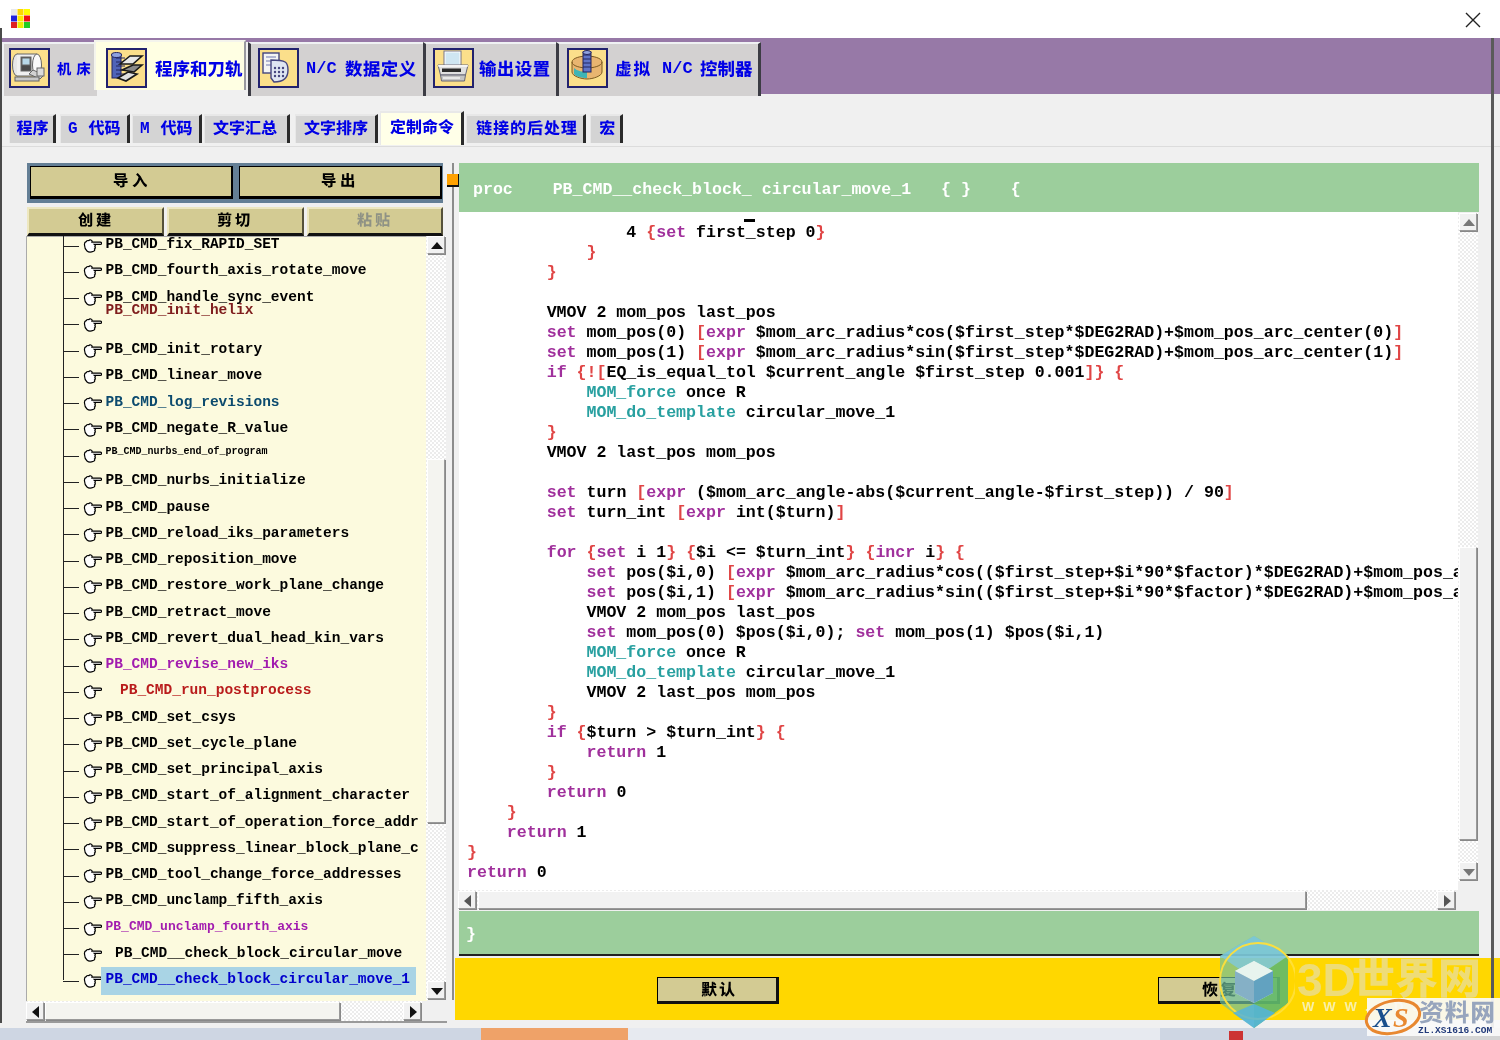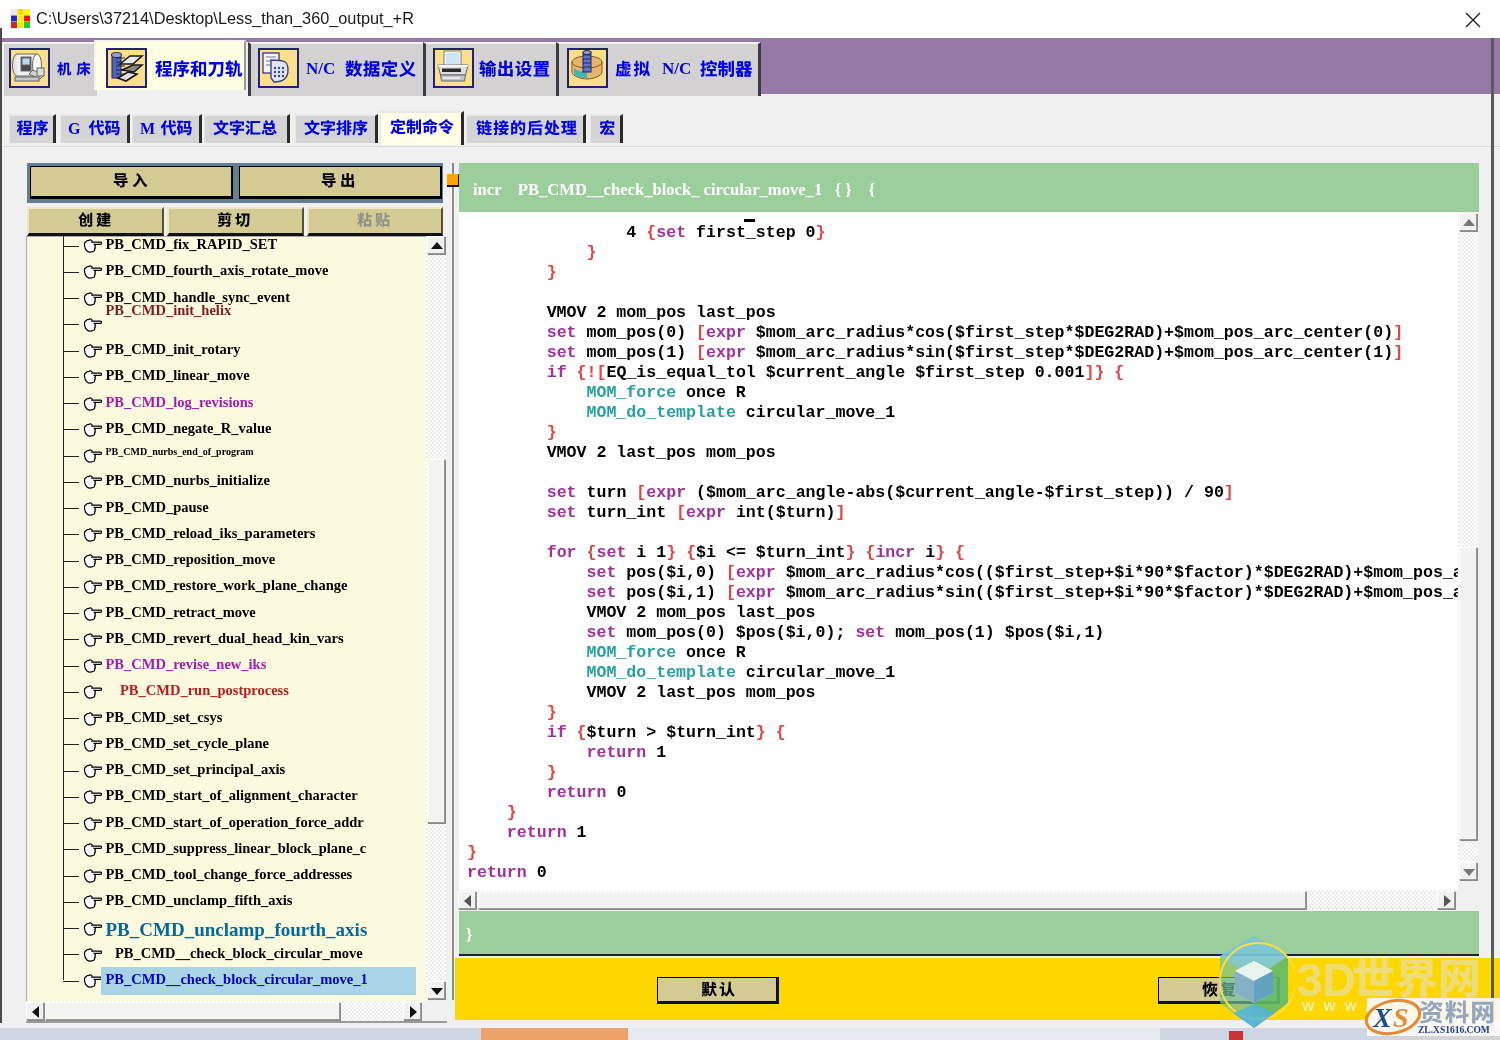--- a/index.html
+++ b/index.html
@@ -1,17 +1,17 @@
 <!DOCTYPE html>
 <html><head><meta charset="utf-8"><style>
 html,body{margin:0;padding:0}
 #root{position:relative;width:1500px;height:1040px;background:#f0f0f0;overflow:hidden;
  font-family:"Liberation Sans",sans-serif}
 .ab{position:absolute}
-.mono{font-family:Liberation Serif, serif;font-weight:bold}
+.mono{font-family:Liberation Mono, monospace;font-weight:bold}
 .tab2{background:#d4d4d4;box-sizing:border-box;border-top:2px solid #e8e8e8;border-left:1px solid #e8e8e8;border-right:3px solid #2a2a2a}
 .kbtn{background:#d3cb93;box-sizing:border-box;border-top:2px solid #eee8c0;border-left:2px solid #eee8c0;border-right:2px solid #55513a;border-bottom:3px solid #111;}
 .arrowbox{background:#f1f1f1;box-sizing:border-box;border:1px solid #999;border-top-color:#fff;border-left-color:#fff;box-shadow:1px 1px 0 #888}
 .stip{background-image:repeating-conic-gradient(#ffffff 0 25%,#ececec 0 50%);background-size:4px 4px;background-color:#f6f6f6}
 pre{margin:0}
 </style></head><body>
 <div id="root">
 
 <svg width="0" height="0" style="position:absolute">
       <defs>
@@ -76,21 +76,20 @@
 <rect x="0" y="0" width="6" height="6" fill="#e8e8e8"></rect>
       <rect x="6.5" y="0" width="6" height="6" fill="#ffd800"></rect>
       <rect x="13" y="0" width="6" height="6" fill="#fffc00"></rect>
 <rect x="0" y="6.5" width="6" height="6" fill="#2222dd"></rect>
       <rect x="6.5" y="6.5" width="6" height="6" fill="#ffe800"></rect>
       <rect x="13" y="6.5" width="6" height="6" fill="#ee1111"></rect>
 <rect x="0" y="13" width="6" height="6" fill="#dd2222"></rect>
       <rect x="6.5" y="13" width="6" height="6" fill="#eeee00"></rect>
       <rect x="13" y="13" width="6" height="6" fill="#22cc22"></rect>
 </svg>
-<div class="ab" style="left:36px;top:9px;font-size:16.3px;color:#1a1a1a">C:\Users\37214\Desktop\Less_than_360_output_+R</div>
 <svg class="ab" style="left:1464px;top:11px" width="18" height="18" viewBox="0 0 18 18">
       <path d="M2 2L16 16M16 2L2 16" stroke="#222" stroke-width="1.4"></path>
     </svg>
 <div class="ab" style="left:0;top:38px;width:1500px;height:4px;background:#9779a7"></div>
 <div class="ab" style="left:758px;top:38px;width:742px;height:56px;background:#9779a7"></div>
 <div class="ab" style="left:0;top:42px;width:758px;height:54px;background:#f0f0f0"></div>
 <div class="ab" style="left:0;top:94px;width:1500px;height:69px;background:#f0f0f0"></div>
 <div class="ab" style="left:2px;top:42px;width:95px;height:54px;background:#d3d1d1;border-left:3px solid #3c3c44;border-top:2px solid #eff1f3;box-sizing:border-box;border-left:2px solid #eff1f3;z-index:2"></div>
 <div class="ab" style="left:94px;top:40px;width:152px;height:50px;background:#ffffe3;border-top:2px solid #f4f4ec;border-left:2px solid #f4f4ec;border-right:2px solid #9a9aa0;box-sizing:border-box;z-index:3"></div>
 <div class="ab" style="left:248px;top:42px;width:175px;height:54px;background:#d3d1d1;border-left:3px solid #3c3c44;border-top:2px solid #eff1f3;box-sizing:border-box;;z-index:2"></div>
@@ -391,21 +390,21 @@
 <path d="M3.5 8 Q3.2 5 5.2 4.6 Q6 3.2 7.8 3.6 Q8.6 2.4 10 3 Q11.5 3.6 10.9 5.2 L19.3 5.2 Q20.6 5.2 20.6 6.3 Q20.6 7.4 19.3 7.4 L13.5 7.4 Q15 8.5 13.8 9.8 Q15 10.8 13.5 12 Q14.3 13.2 12.5 14.2 Q8.5 16 6 14 Q3.6 12 3.5 8 Z"></path>
 </g>
         </svg></div>
       <div class="ab mono" style="left:79.5px;top:131.2px;font-size:14.5px;color:#000;white-space:pre">PB_CMD_linear_move</div>
       <div class="ab" style="left:37px;top:167.0px;width:16px;height:1px;background:#222"></div>
       <div class="ab" style="left:55px;top:158.5px"><svg width="21" height="16" viewBox="0 0 21 16">
           <g fill="#fff" stroke="#000" stroke-width="1.2">
 <path d="M3.5 8 Q3.2 5 5.2 4.6 Q6 3.2 7.8 3.6 Q8.6 2.4 10 3 Q11.5 3.6 10.9 5.2 L19.3 5.2 Q20.6 5.2 20.6 6.3 Q20.6 7.4 19.3 7.4 L13.5 7.4 Q15 8.5 13.8 9.8 Q15 10.8 13.5 12 Q14.3 13.2 12.5 14.2 Q8.5 16 6 14 Q3.6 12 3.5 8 Z"></path>
 </g>
         </svg></div>
-      <div class="ab mono" style="left:79.5px;top:157.5px;font-size:14.5px;color:#a21caf;white-space:pre">PB_CMD_log_revisions</div>
+      <div class="ab mono" style="left:79.5px;top:157.5px;font-size:14.5px;color:#0c4a6e;white-space:pre">PB_CMD_log_revisions</div>
       <div class="ab" style="left:37px;top:193.2px;width:16px;height:1px;background:#222"></div>
       <div class="ab" style="left:55px;top:184.8px"><svg width="21" height="16" viewBox="0 0 21 16">
           <g fill="#fff" stroke="#000" stroke-width="1.2">
 <path d="M3.5 8 Q3.2 5 5.2 4.6 Q6 3.2 7.8 3.6 Q8.6 2.4 10 3 Q11.5 3.6 10.9 5.2 L19.3 5.2 Q20.6 5.2 20.6 6.3 Q20.6 7.4 19.3 7.4 L13.5 7.4 Q15 8.5 13.8 9.8 Q15 10.8 13.5 12 Q14.3 13.2 12.5 14.2 Q8.5 16 6 14 Q3.6 12 3.5 8 Z"></path>
 </g>
         </svg></div>
       <div class="ab mono" style="left:79.5px;top:183.8px;font-size:14.5px;color:#000;white-space:pre">PB_CMD_negate_R_value</div>
       <div class="ab" style="left:37px;top:219.5px;width:16px;height:1px;background:#222"></div>
       <div class="ab" style="left:55px;top:211.0px"><svg width="21" height="16" viewBox="0 0 21 16">
           <g fill="#fff" stroke="#000" stroke-width="1.2">
@@ -531,21 +530,21 @@
 <path d="M3.5 8 Q3.2 5 5.2 4.6 Q6 3.2 7.8 3.6 Q8.6 2.4 10 3 Q11.5 3.6 10.9 5.2 L19.3 5.2 Q20.6 5.2 20.6 6.3 Q20.6 7.4 19.3 7.4 L13.5 7.4 Q15 8.5 13.8 9.8 Q15 10.8 13.5 12 Q14.3 13.2 12.5 14.2 Q8.5 16 6 14 Q3.6 12 3.5 8 Z"></path>
 </g>
         </svg></div>
       <div class="ab mono" style="left:79.5px;top:656.2px;font-size:14.5px;color:#000;white-space:pre">PB_CMD_unclamp_fifth_axis</div>
       <div class="ab" style="left:37px;top:692.0px;width:16px;height:1px;background:#222"></div>
       <div class="ab" style="left:55px;top:683.5px"><svg width="21" height="16" viewBox="0 0 21 16">
           <g fill="#fff" stroke="#000" stroke-width="1.2">
 <path d="M3.5 8 Q3.2 5 5.2 4.6 Q6 3.2 7.8 3.6 Q8.6 2.4 10 3 Q11.5 3.6 10.9 5.2 L19.3 5.2 Q20.6 5.2 20.6 6.3 Q20.6 7.4 19.3 7.4 L13.5 7.4 Q15 8.5 13.8 9.8 Q15 10.8 13.5 12 Q14.3 13.2 12.5 14.2 Q8.5 16 6 14 Q3.6 12 3.5 8 Z"></path>
 </g>
         </svg></div>
-      <div class="ab mono" style="left:79.5px;top:682.5px;font-size:19px;color:#0369a1;white-space:pre">PB_CMD_unclamp_fourth_axis</div>
+      <div class="ab mono" style="left:79.5px;top:682.5px;font-size:13px;color:#a21caf;white-space:pre">PB_CMD_unclamp_fourth_axis</div>
       <div class="ab" style="left:37px;top:718.2px;width:16px;height:1px;background:#222"></div>
       <div class="ab" style="left:55px;top:709.8px"><svg width="21" height="16" viewBox="0 0 21 16">
           <g fill="#fff" stroke="#000" stroke-width="1.2">
 <path d="M3.5 8 Q3.2 5 5.2 4.6 Q6 3.2 7.8 3.6 Q8.6 2.4 10 3 Q11.5 3.6 10.9 5.2 L19.3 5.2 Q20.6 5.2 20.6 6.3 Q20.6 7.4 19.3 7.4 L13.5 7.4 Q15 8.5 13.8 9.8 Q15 10.8 13.5 12 Q14.3 13.2 12.5 14.2 Q8.5 16 6 14 Q3.6 12 3.5 8 Z"></path>
 </g>
         </svg></div>
       <div class="ab mono" style="left:89px;top:708.8px;font-size:14.5px;color:#000;white-space:pre">PB_CMD__check_block_circular_move</div>
       <div class="ab" style="left:37px;top:744.5px;width:16px;height:1px;background:#222"></div>
       <div class="ab" style="left:55px;top:736.0px"><svg width="21" height="16" viewBox="0 0 21 16">
           <g fill="#fff" stroke="#000" stroke-width="1.2">
@@ -569,21 +568,21 @@
       </svg></div>
 <div class="ab arrowbox" style="left:403px;top:1002px;width:18px;height:18px"><svg width="18" height="18" viewBox="0 0 18 18">
         <path d="M6 3 L6 15 L13 9 Z" fill="#111"></path>
       </svg></div>
 <div class="ab arrowbox" style="left:45px;top:1002px;width:295px;height:18px;background:#f4f4f0"></div>
 <div class="ab" style="left:26px;top:1021px;width:421px;height:2px;background:#9a9a9a"></div>
 <div class="ab" style="left:0;top:28px;width:2px;height:1000px;background:#4a4a4a"></div>
 <div class="ab" style="left:452px;top:163px;width:2px;height:837px;background:#8c8c8c"></div>
 <div class="ab" style="left:447px;top:174px;width:11px;height:11px;background:#ffa200;border-right:2px solid #111;border-bottom:2px solid #111"></div>
 <div class="ab" style="left:459px;top:163px;width:1020px;height:49px;background:#9cce9c"></div>
-<div class="ab mono" style="left:473px;top:180px;font-size:16.6px;color:#fff;white-space:pre">incr    PB_CMD__check_block_ circular_move_1   { }    {</div>
+<div class="ab mono" style="left:473px;top:180px;font-size:16.6px;color:#fff;white-space:pre">proc    PB_CMD__check_block_ circular_move_1   { }    {</div>
 <div class="ab" style="left:459px;top:212px;width:999px;height:678px;background:#fff;overflow:hidden" id="code"></div>
 <div class="ab" style="left:459px;top:212px;width:999px;height:678px;overflow:hidden">
       <pre class="ab mono" style="left:8px;top:-9.5px;font-size:16.6px;line-height:20px;color:#000;font-family:'Liberation Mono',monospace"><style>#root pre i{font-style:normal;color:#a0309c} #root pre b{font-weight:bold;color:#e04545} #root pre u{text-decoration:none;color:#28a0a0}</style><br>                4 <b>{</b><i>set</i> first_step 0<b>}</b><br>            <b>}</b><br>        <b>}</b><br><br>        VMOV 2 mom_pos last_pos<br>        <i>set</i> mom_pos(0) <b>[</b><i>expr</i> $mom_arc_radius*cos($first_step*$DEG2RAD)+$mom_pos_arc_center(0)<b>]</b><br>        <i>set</i> mom_pos(1) <b>[</b><i>expr</i> $mom_arc_radius*sin($first_step*$DEG2RAD)+$mom_pos_arc_center(1)<b>]</b><br>        <i>if</i> <b>{![</b>EQ_is_equal_tol $current_angle $first_step 0.001<b>]}</b> <b>{</b><br>            <u>MOM_force</u> once R<br>            <u>MOM_do_template</u> circular_move_1<br>        <b>}</b><br>        VMOV 2 last_pos mom_pos<br><br>        <i>set</i> turn <b>[</b><i>expr</i> ($mom_arc_angle-abs($current_angle-$first_step)) / 90<b>]</b><br>        <i>set</i> turn_int <b>[</b><i>expr</i> int($turn)<b>]</b><br><br>        <i>for</i> <b>{</b><i>set</i> i 1<b>}</b> <b>{</b>$i &lt;= $turn_int<b>}</b> <b>{</b><i>incr</i> i<b>}</b> <b>{</b><br>            <i>set</i> pos($i,0) <b>[</b><i>expr</i> $mom_arc_radius*cos(($first_step+$i*90*$factor)*$DEG2RAD)+$mom_pos_arc_center(0)<br>            <i>set</i> pos($i,1) <b>[</b><i>expr</i> $mom_arc_radius*sin(($first_step+$i*90*$factor)*$DEG2RAD)+$mom_pos_arc_center(1)<br>            VMOV 2 mom_pos last_pos<br>            <i>set</i> mom_pos(0) $pos($i,0); <i>set</i> mom_pos(1) $pos($i,1)<br>            <u>MOM_force</u> once R<br>            <u>MOM_do_template</u> circular_move_1<br>            VMOV 2 last_pos mom_pos<br>        <b>}</b><br>        <i>if</i> <b>{</b>$turn &gt; $turn_int<b>}</b> <b>{</b><br>            <i>return</i> 1<br>        <b>}</b><br>        <i>return</i> 0<br>    <b>}</b><br>    <i>return</i> 1<br><b>}</b><br><i>return</i> 0</pre>
     </div>
 <div class="ab" style="left:744px;top:219px;width:11px;height:3px;background:#000"></div>
 <div class="ab stip" style="left:1458px;top:213px;width:20px;height:668px"></div>
 <div class="ab arrowbox" style="left:1459px;top:213px;width:18px;height:18px"><svg width="18" height="18" viewBox="0 0 18 18">
         <path d="M9 5 L15 12 L3 12 Z" fill="#777"></path>
       </svg></div>
 <div class="ab arrowbox" style="left:1459px;top:547px;width:18px;height:293px;background:#f2f2f2"></div>

